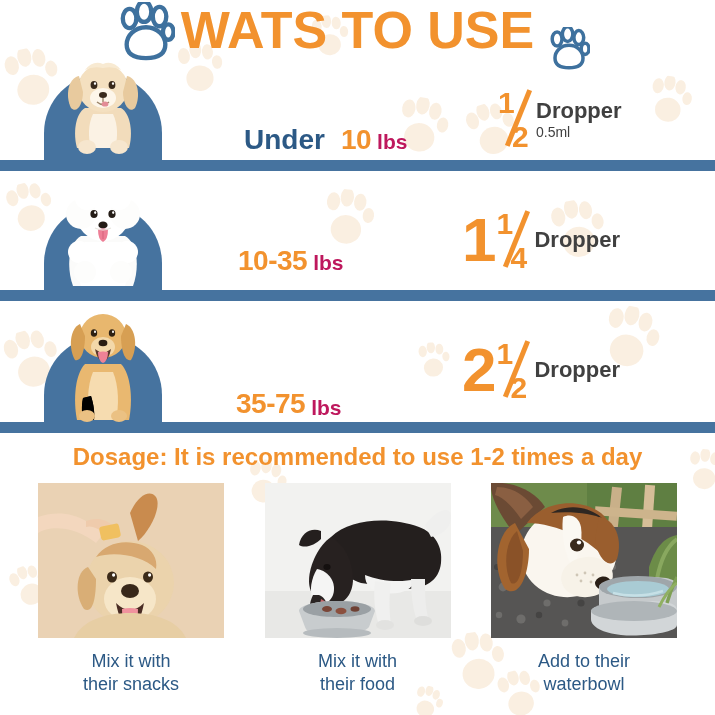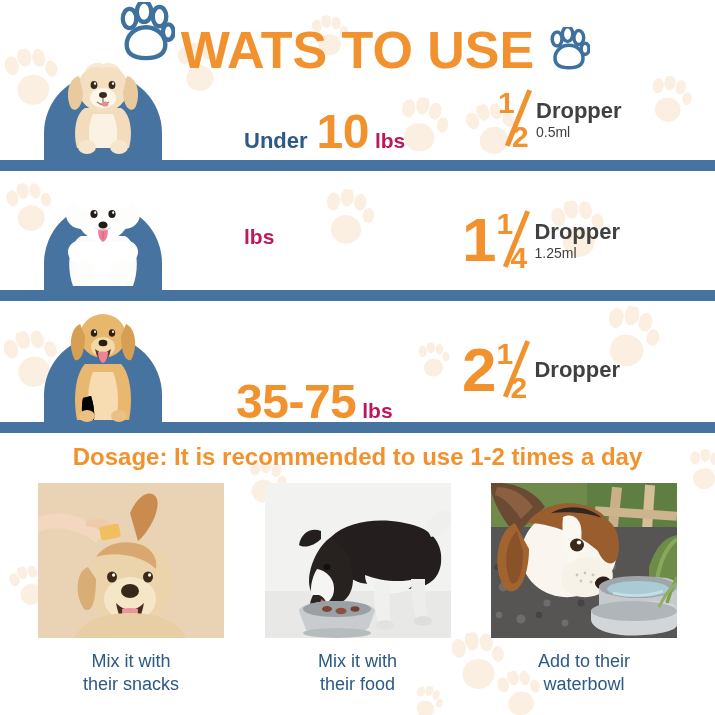--- a/index.html
+++ b/index.html
@@ -38,21 +38,21 @@
 
   
   .title-bar {
     position: absolute;
     top: 4px;
     left: 0;
     width: 715px;
     height: 72px;
     z-index: 4;
     display: flex;
-    align-items: flex-end;
+    align-items: flex-start;
     justify-content: center;
   }
   .title-text {
     font-size: 52px;
     font-weight: bold;
     color: #F2922E;
     letter-spacing: 0px;
     line-height: 1;
     white-space: nowrap;
     font-family: "Liberation Sans", sans-serif;
@@ -119,30 +119,31 @@
   .dog3 { width: 96px; height: 120px; }
 
   
   .weight {
     position: absolute;
     display: flex;
     align-items: baseline;
     white-space: nowrap;
   }
   .w-under {
-    font-size: 22px;
+    font-size: 28px;
     font-weight: bold;
     color: #2C5985;
-    margin-right: 9px;
+    margin-right: 16px;
   }
   .w-num {
-    font-size: 48px;
+    font-size: 28px;
     font-weight: bold;
     color: #F2922E;
     letter-spacing: -0.5px;
+    margin-top: 20px;
   }
   .w-unit {
     font-size: 21px;
     font-weight: bold;
     color: #be185d;
     margin-left: 6px;
   }
 
   .dose {
     position: absolute;
@@ -586,35 +587,35 @@
 
           <path d="M47 51 Q52 50 57 51 Q57 62 52 64 Q47 62 47 51 Z" fill="#EE7E96"></path>
           <path d="M52 53 L52 61" stroke="#D9637E" stroke-width="1.1"></path>
 
           <path d="M44 50 Q52 54 60 50" stroke="#E7E4DD" stroke-width="1.2" fill="none"></path>
         </g>
       </svg>
     </div>
 
     <div class="weight" style="left:238px; top:44px;">
+      <span class="w-num">10-35</span>
       <span class="w-unit">lbs</span>
     </div>
 
     <div class="dose" style="left:462px; top:28px;">
       <span class="frac">
         <span class="whole">1</span>
         <span class="stack">
           <span class="num">1</span>
           <span class="slash"></span>
           <span class="den">4</span>
         </span>
       </span>
       <span class="dose-label">
         <span class="dl-1">Dropper</span>
-        <span class="dl-2">1.25ml</span>
       </span>
     </div>
   </div>
 
   <div class="row row-3">
     <div class="row-band"></div>
     <div class="dog-wrap">
       <div class="dog-semicircle"></div>
       <svg class="dog dog3" viewBox="0 0 96 120">
         <g>
@@ -640,21 +641,21 @@
           <ellipse cx="58" cy="29.8" rx="1" ry="1.2" fill="#ffffff"></ellipse>
 
           <ellipse cx="48" cy="41" rx="4.4" ry="3.3" fill="#2A1D12"></ellipse>
 
           <path d="M40 47 Q48 54 56 47 Q54 58 48 60 Q42 58 40 47 Z" fill="#5E3A2E"></path>
           <path d="M43 50 Q48 49 53 50 Q53 59 48 61 Q43 59 43 50 Z" fill="#EE8296"></path>
         </g>
       </svg>
     </div>
 
-    <div class="weight" style="left:236px; top:63px;">
+    <div class="weight" style="left:236px; top:57px;align-items:flex-end;">
       <span class="w-num">35-75</span>
       <span class="w-unit">lbs</span>
     </div>
 
     <div class="dose" style="left:462px; top:28px;">
       <span class="frac">
         <span class="whole">2</span>
         <span class="stack">
           <span class="num">1</span>
           <span class="slash"></span>

